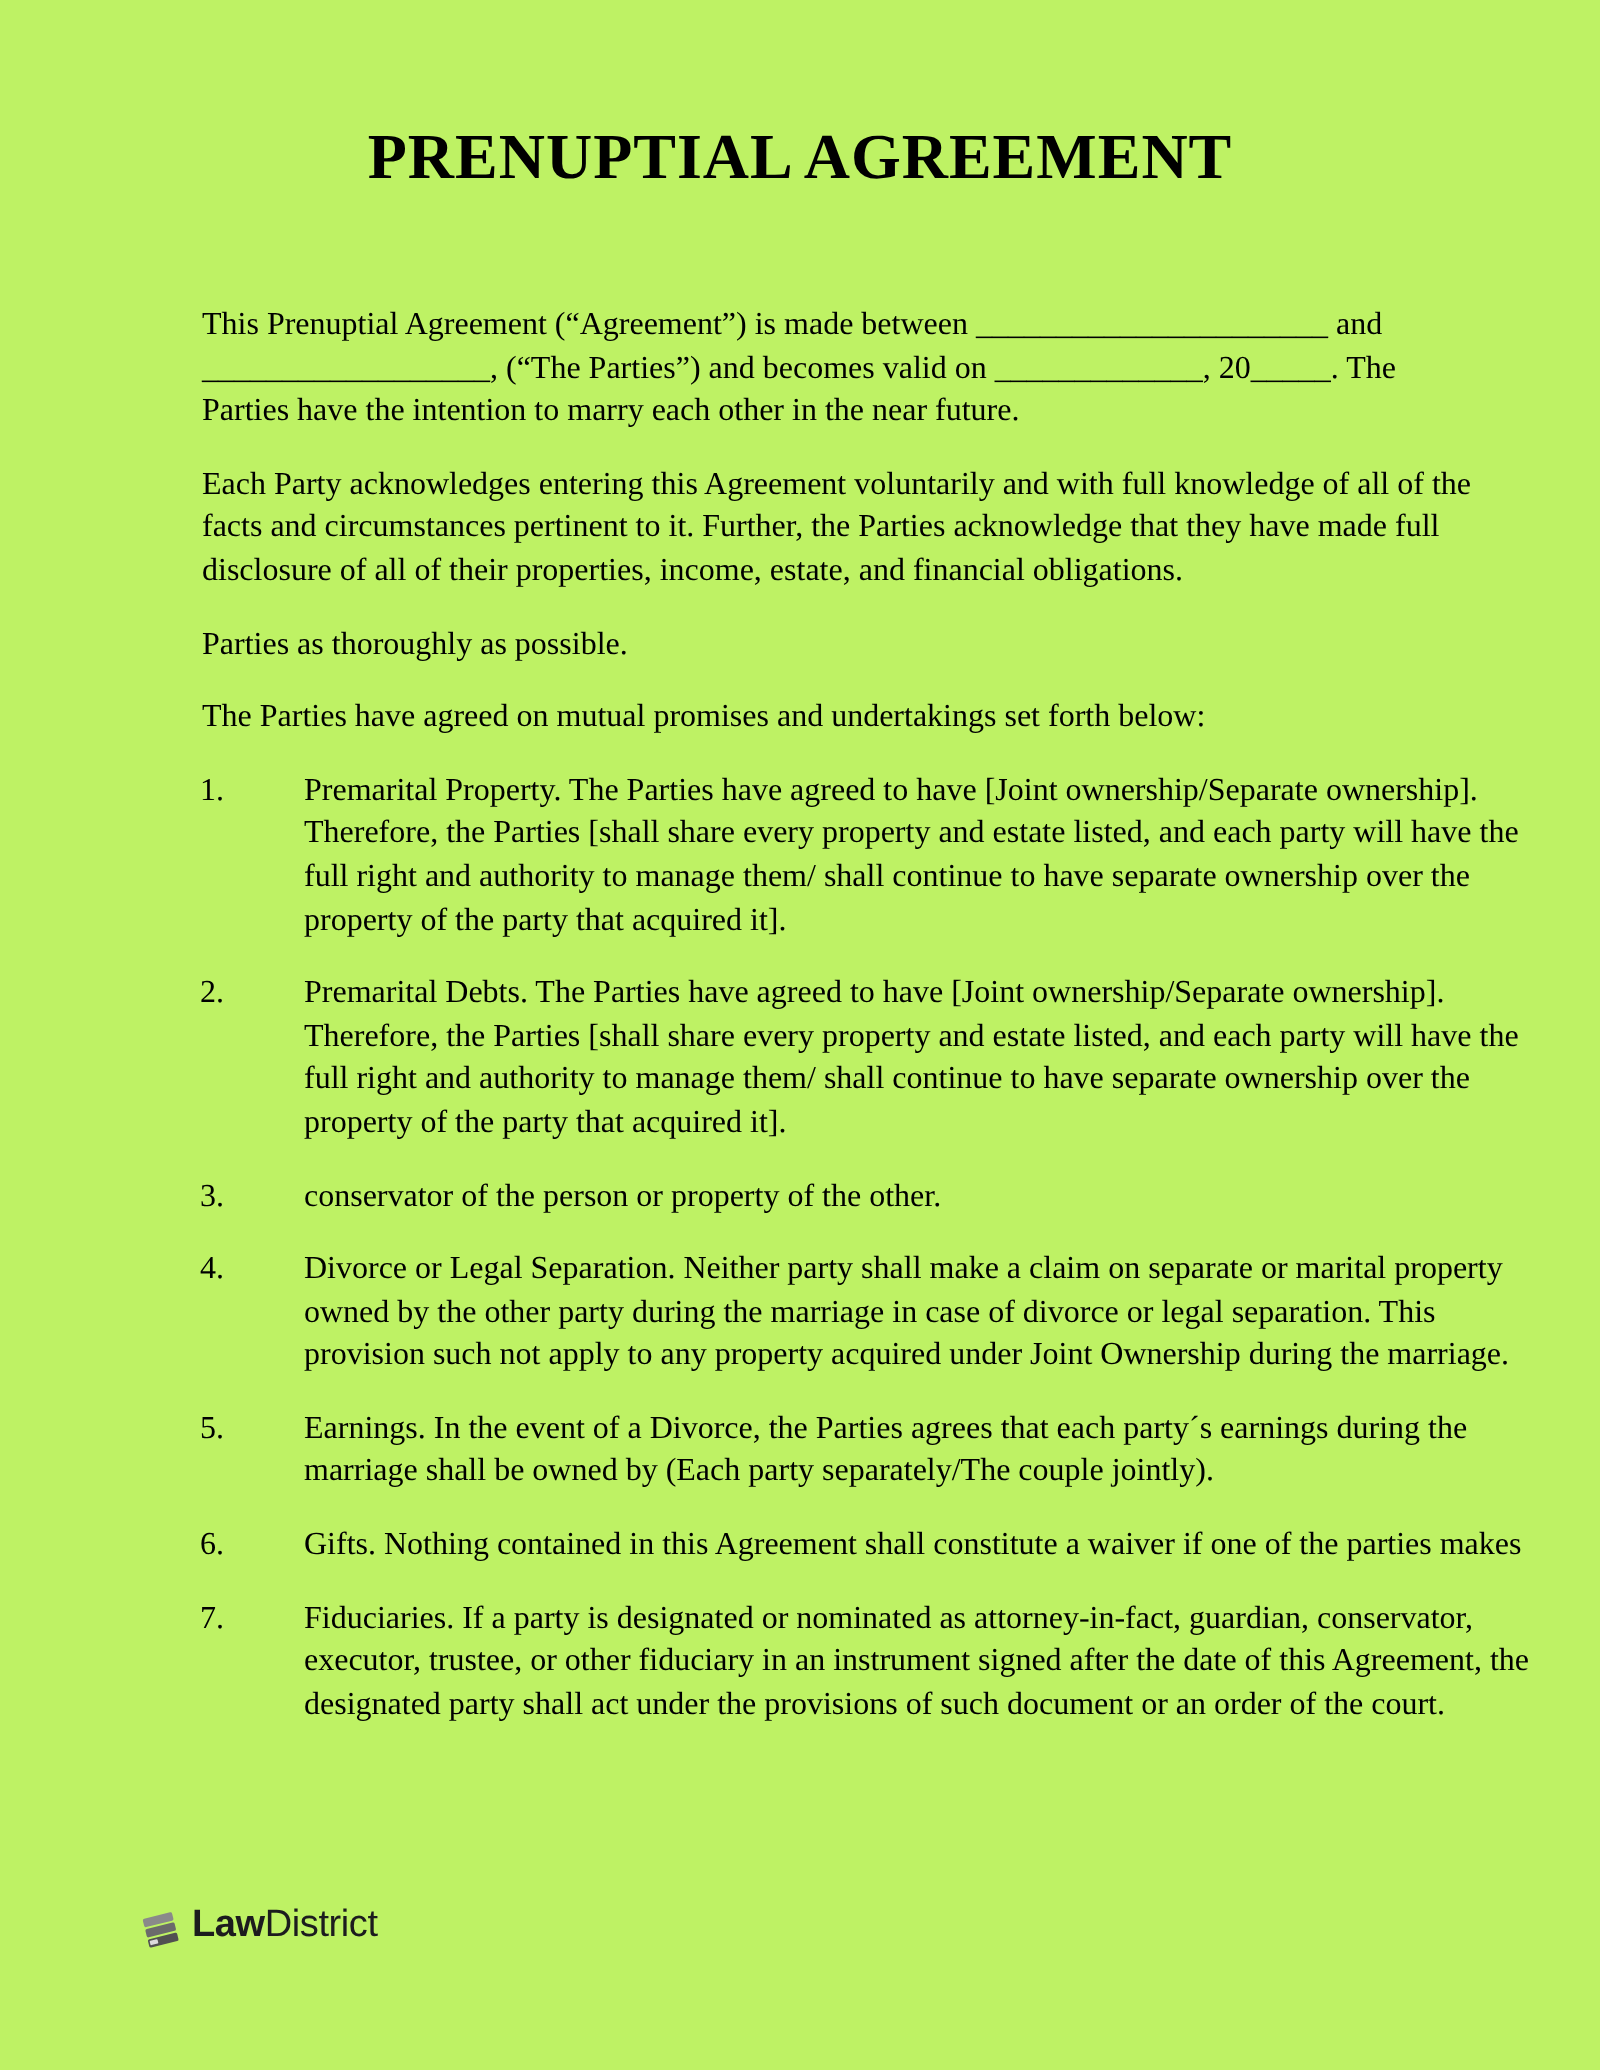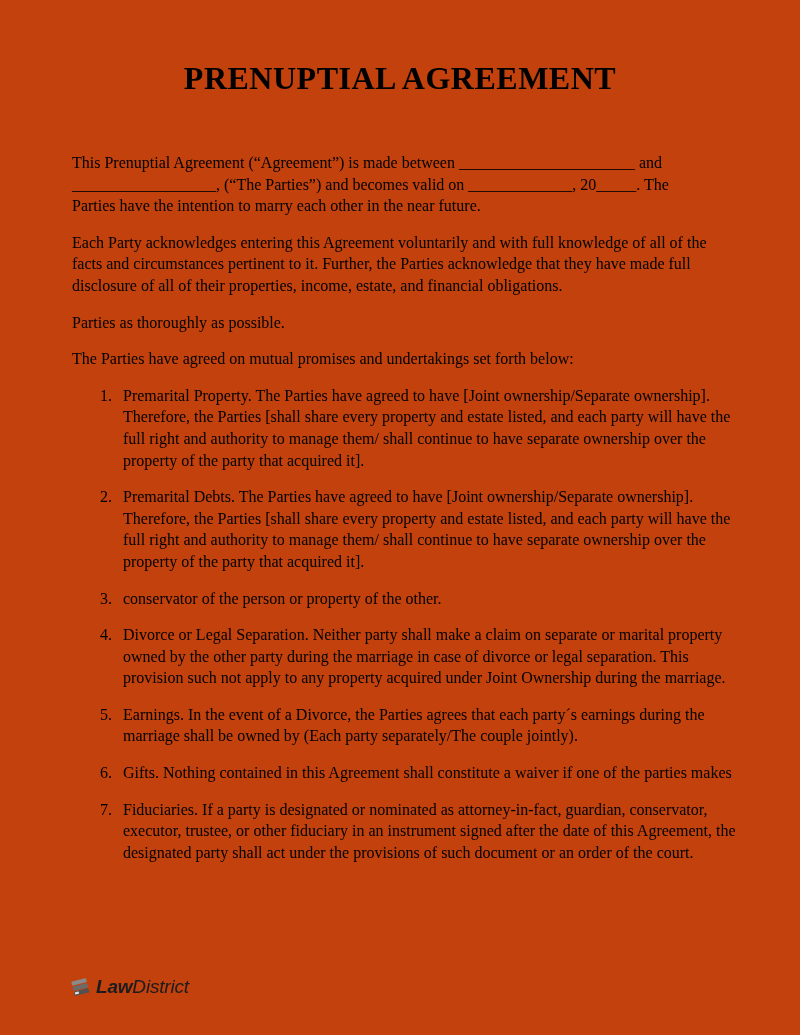--- a/index.html
+++ b/index.html
@@ -1,53 +1,52 @@
 <!DOCTYPE html>
 <html><head>
 <meta charset="utf-8">
 <style>
   html,body{margin:0;padding:0;background:#ffffff;}
   .page{
     position:relative;
     width:800px;height:1035px;
-    background:#c2410c;
+    background:#bef264;
     font-family:"Liberation Serif", serif;
     color:#000;
     overflow:hidden;
   }
   .content{padding:0 72px;}
   .title{
     margin:62px 0 58px 0;
     text-align:center;
     font-size:32px;
     line-height:32px;
     font-weight:bold;
     letter-spacing:0.5px;
     font-family:"Liberation Serif", serif;
   }
   .para{margin:0 0 15px 0;font-size:16px;line-height:21.6px;}
-  .tline{white-space:pre;font-size:16px;line-height:21.6px;}
+  .tline{white-space:pre;font-size:16px;line-height:21.6px;margin-left:29px;}
   .terms{margin-top:4px;}
   .term{
     display:flex;
     margin:0 0 15px 0;
     padding-left:28px;
   }
   .term .num{
     flex:0 0 23px;
     font-size:16px;line-height:21.6px;
   }
   .term .tbody{flex:1 1 auto;min-width:0;}
   .term b{font-weight:normal;}
   .brand{
     position:absolute;
-    left:70px;top:975px;
-    display:flex;align-items:flex-start;gap:5px;
+    left:70px;top:951px;
+    display:flex;align-items:flex-end;gap:5px;
     font-family:"Liberation Sans", sans-serif;
-    font-style:italic;
   }
   .brand-text{
     font-size:19px;
     color:#1c1c1e;
     letter-spacing:-0.2px;
     line-height:24px;
   }
   .brand-text b{font-weight:700;}
 </style>
 </head>

